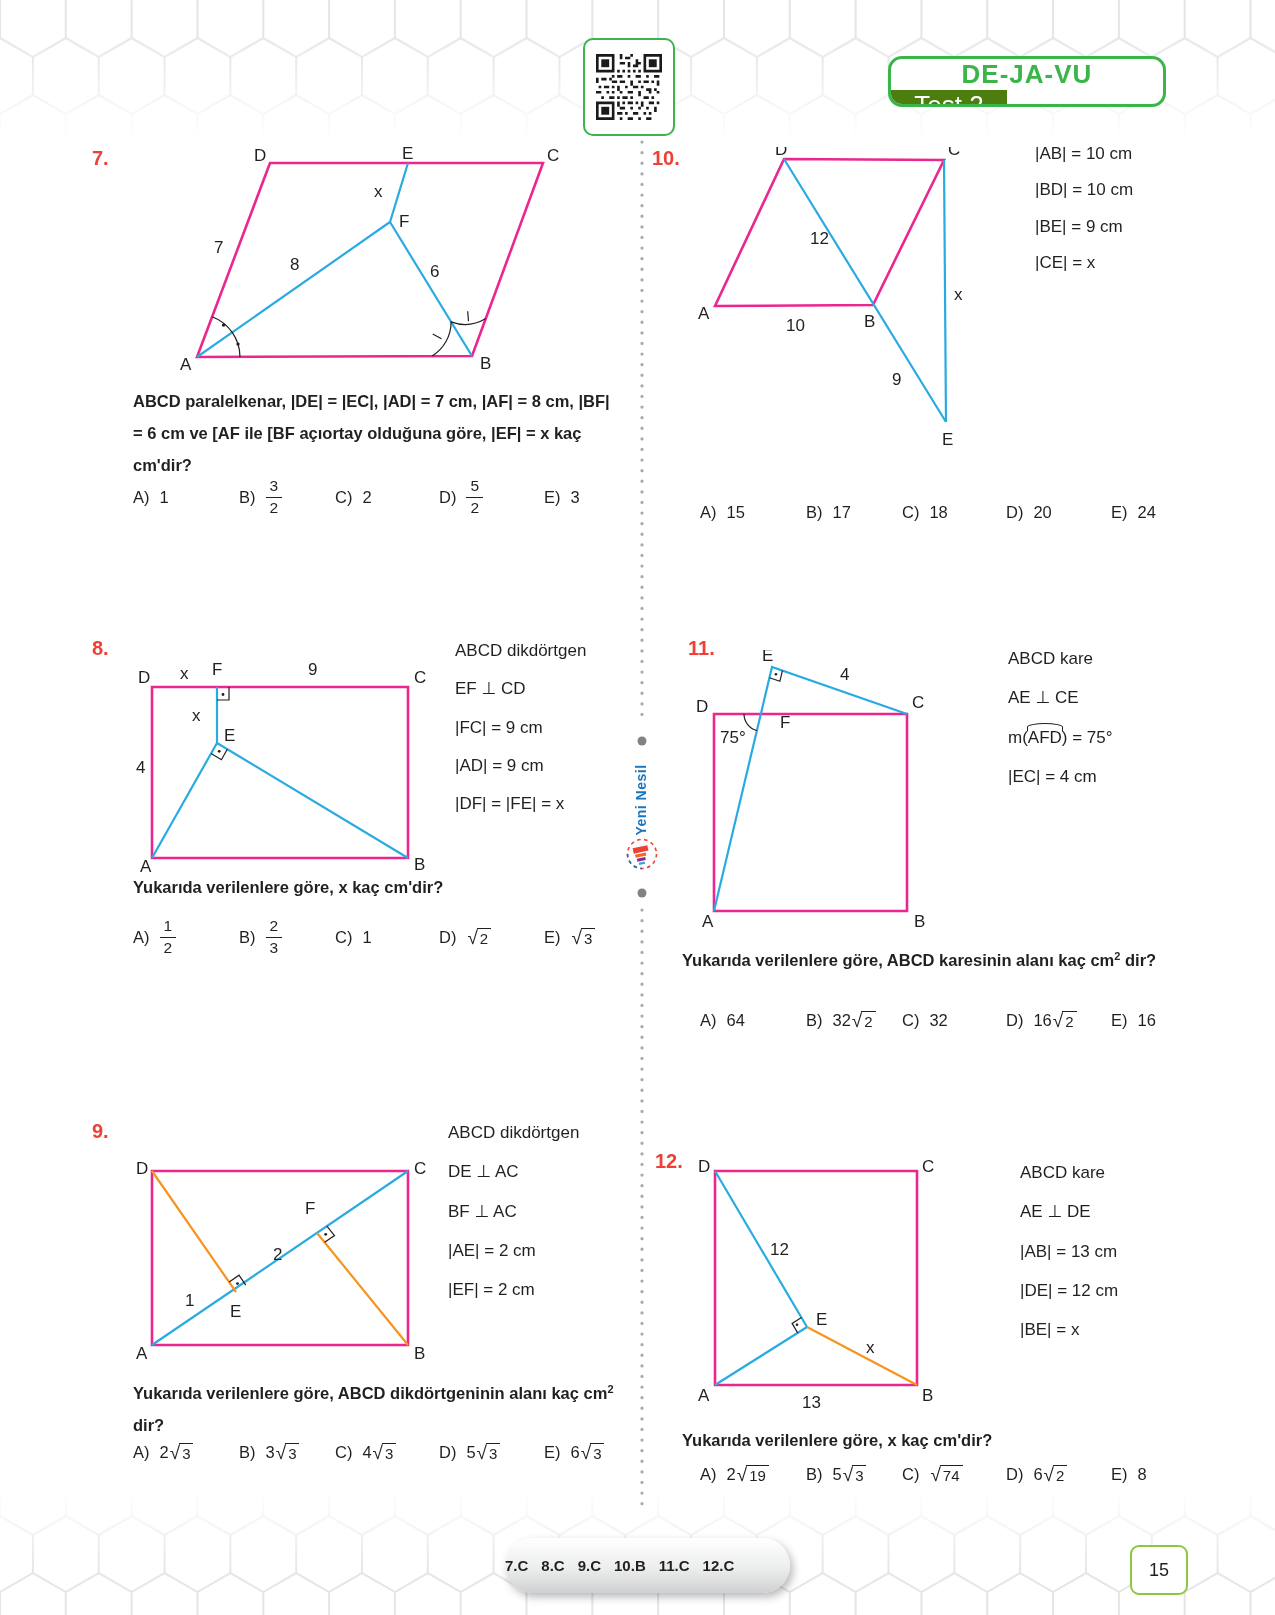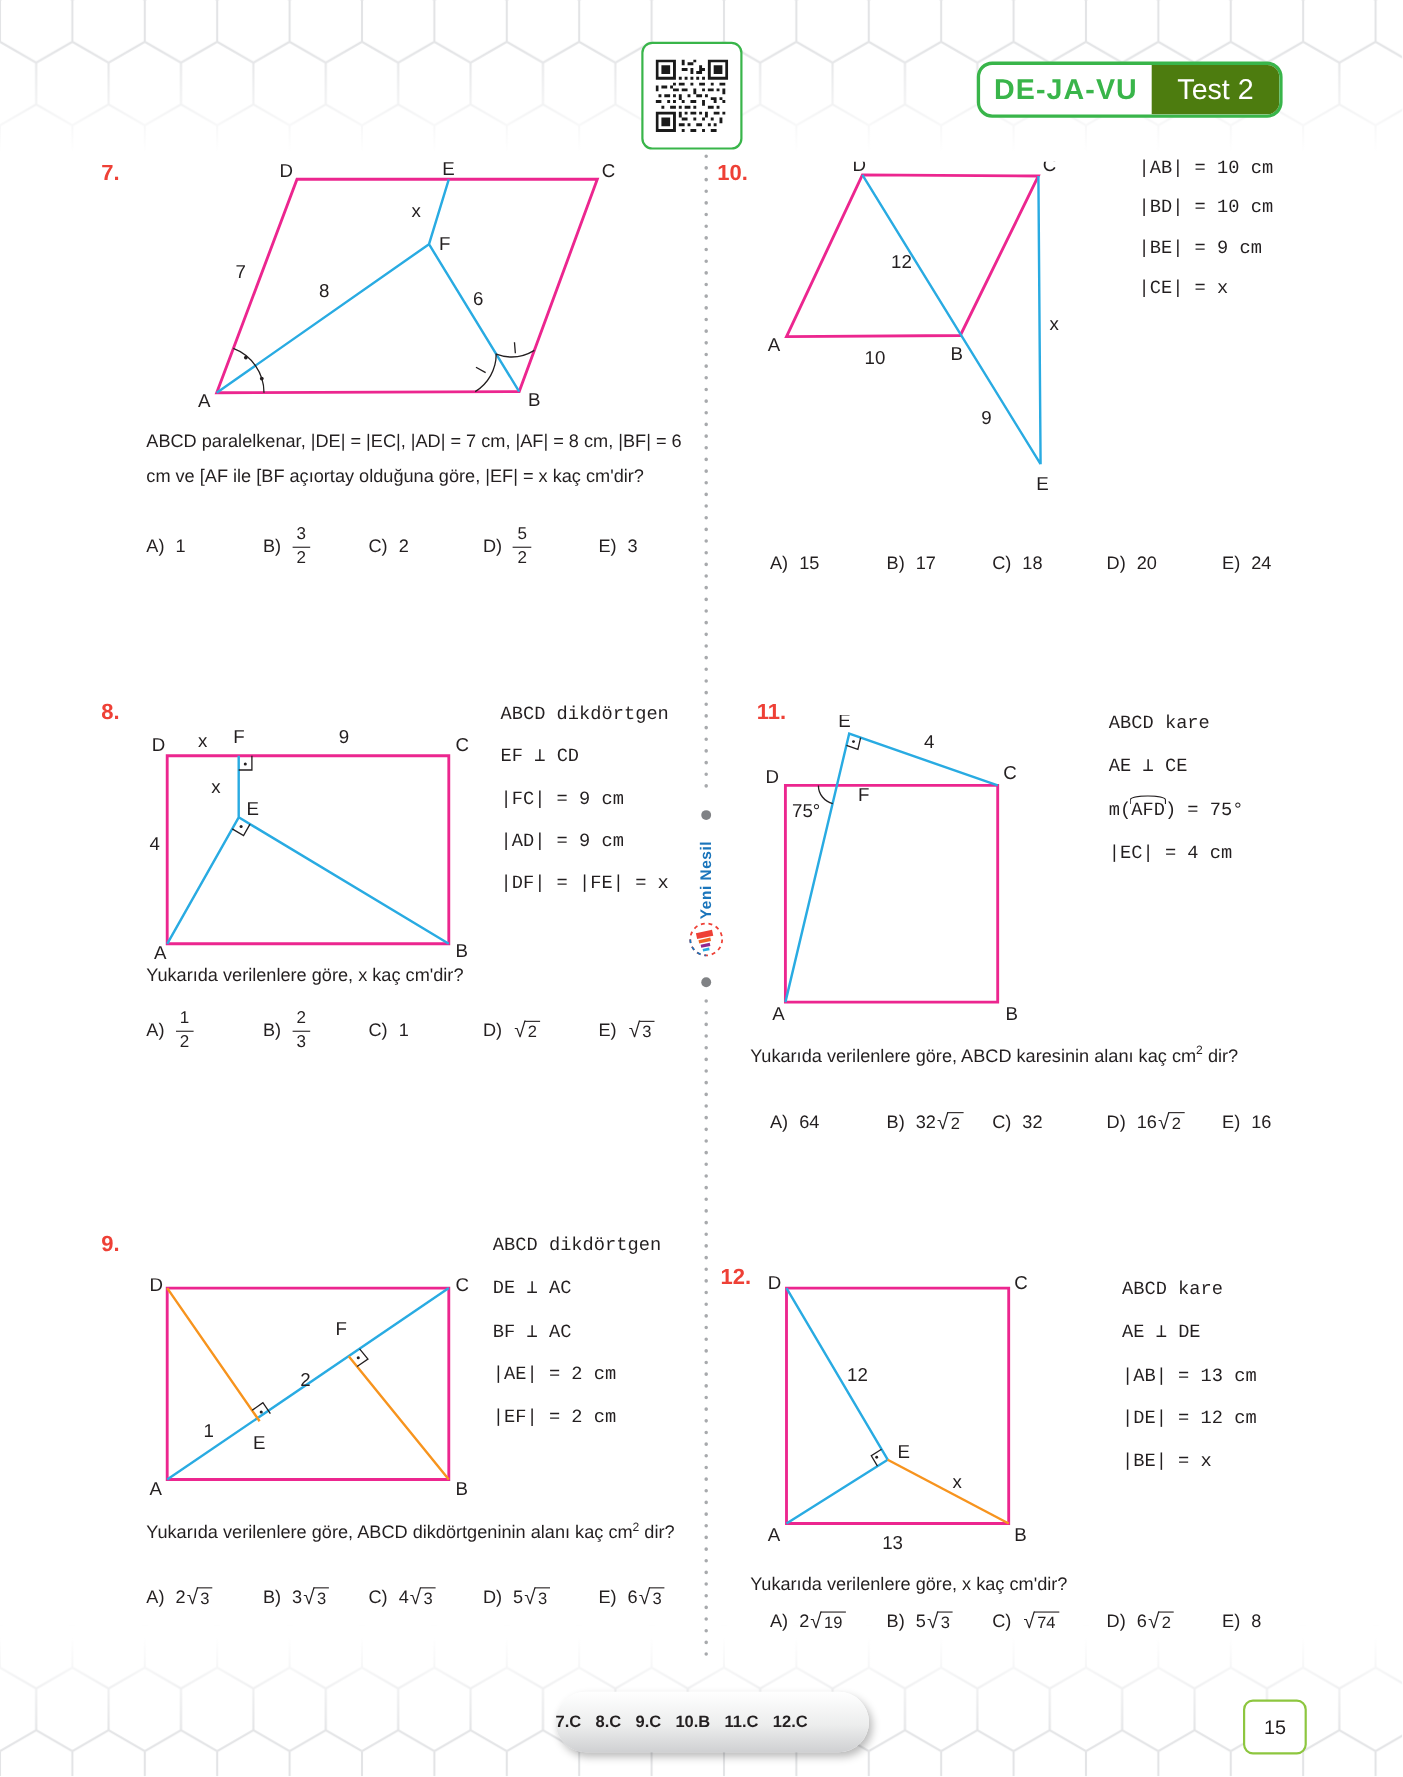--- a/index.html
+++ b/index.html
@@ -1,43 +1,43 @@
 <!DOCTYPE html>
 <html><head>
 <meta charset="utf-8">
 <style>
   html,body{margin:0;padding:0;background:#fff;}
   .page{position:relative;width:1275px;height:1615px;background:#fff;overflow:hidden;
         font-family:"Liberation Sans",sans-serif;color:#231f20;}
   .page svg text{font-family:"Liberation Sans",sans-serif;fill:#231f20;font-size:17px;}
   .abs{position:absolute;}
   .qno{position:absolute;color:#ee4036;font-weight:bold;font-size:20px;}
-  .qtext{position:absolute;font-weight:normal;font-size:16.5px;line-height:1.93;color:#231f20;}
-  .givens{position:absolute;font-size:17px;font-family:Liberation Mono, monospace;}
+  .qtext{position:absolute;font-weight:bold;font-size:16.5px;line-height:1.93;color:#231f20;}
+  .givens{position:absolute;font-size:17px;}
   .givens p{margin:0 0 18px;line-height:1.25;}
   .givens.tight p{margin:0 0 15px;}
   .givens.snug p{margin:0 0 17px;}
   .opts{position:absolute;display:flex;align-items:center;font-size:16.5px;height:44px;}
   .opt{display:flex;align-items:center;gap:10px;}
   .w1{width:106px}.w2{width:96px}.w3{width:104px}.w4{width:105px}
   .frac{display:inline-flex;flex-direction:column;align-items:center;line-height:1.05;font-size:15.5px;}
   .fnum{border-bottom:1.4px solid #231f20;padding:0 4px 2px;}
   .fden{padding-top:2px;}
   .srt{display:inline-flex;align-items:flex-start;}
   .rsign{font-size:19px;line-height:1;margin-right:-1px;}
   .rad{border-top:1.4px solid #231f20;padding:2px 3px 0;font-size:15px;line-height:1;}
   .coef{margin-right:1px;}
   sup{font-size:11px;}
   .overarc{position:relative;display:inline-block;}
   .overarc::after{content:"";position:absolute;left:-1px;right:-1px;top:-4px;height:7px;
     border:1.4px solid #231f20;border-bottom:none;border-radius:100% 100% 0 0;}
   .qrbox{position:absolute;left:583px;top:38px;width:88px;height:94px;border:2.5px solid #39b54a;
     border-radius:10px;background:#fff;display:flex;align-items:center;justify-content:center;}
   .badge{position:absolute;left:888px;top:56px;width:272px;height:45px;border:3px solid #39b54a;
-    border-radius:14px;background:#fff;display:flex;overflow:hidden;}
+    border-radius:14px;background:#fff;display:flex;overflow:hidden;flex-direction:column;}
   .badge .brand{flex:1;display:flex;align-items:center;justify-content:center;color:#39b54a;
     font-size:26px;font-weight:bold;letter-spacing:1px;}
   .badge .testno{width:116px;display:flex;align-items:center;justify-content:center;background:#4d7c0f;
     color:#fff;font-size:26px;font-weight:normal;}
   .vlogo{position:absolute;left:582px;top:791px;width:120px;height:18px;transform:rotate(-90deg);
     color:#1b75bb;font-weight:bold;font-size:14px;text-align:center;letter-spacing:.5px;}
   .pill{position:absolute;left:505px;top:1538px;width:285px;height:55px;border-radius:28px;
     background:linear-gradient(180deg,#ffffff 0%,#eceded 55%,#cfd0d2 100%);
     box-shadow:3px 4px 8px rgba(0,0,0,.28);display:flex;align-items:center;gap:13px;
     font-size:15px;font-weight:bold;}

